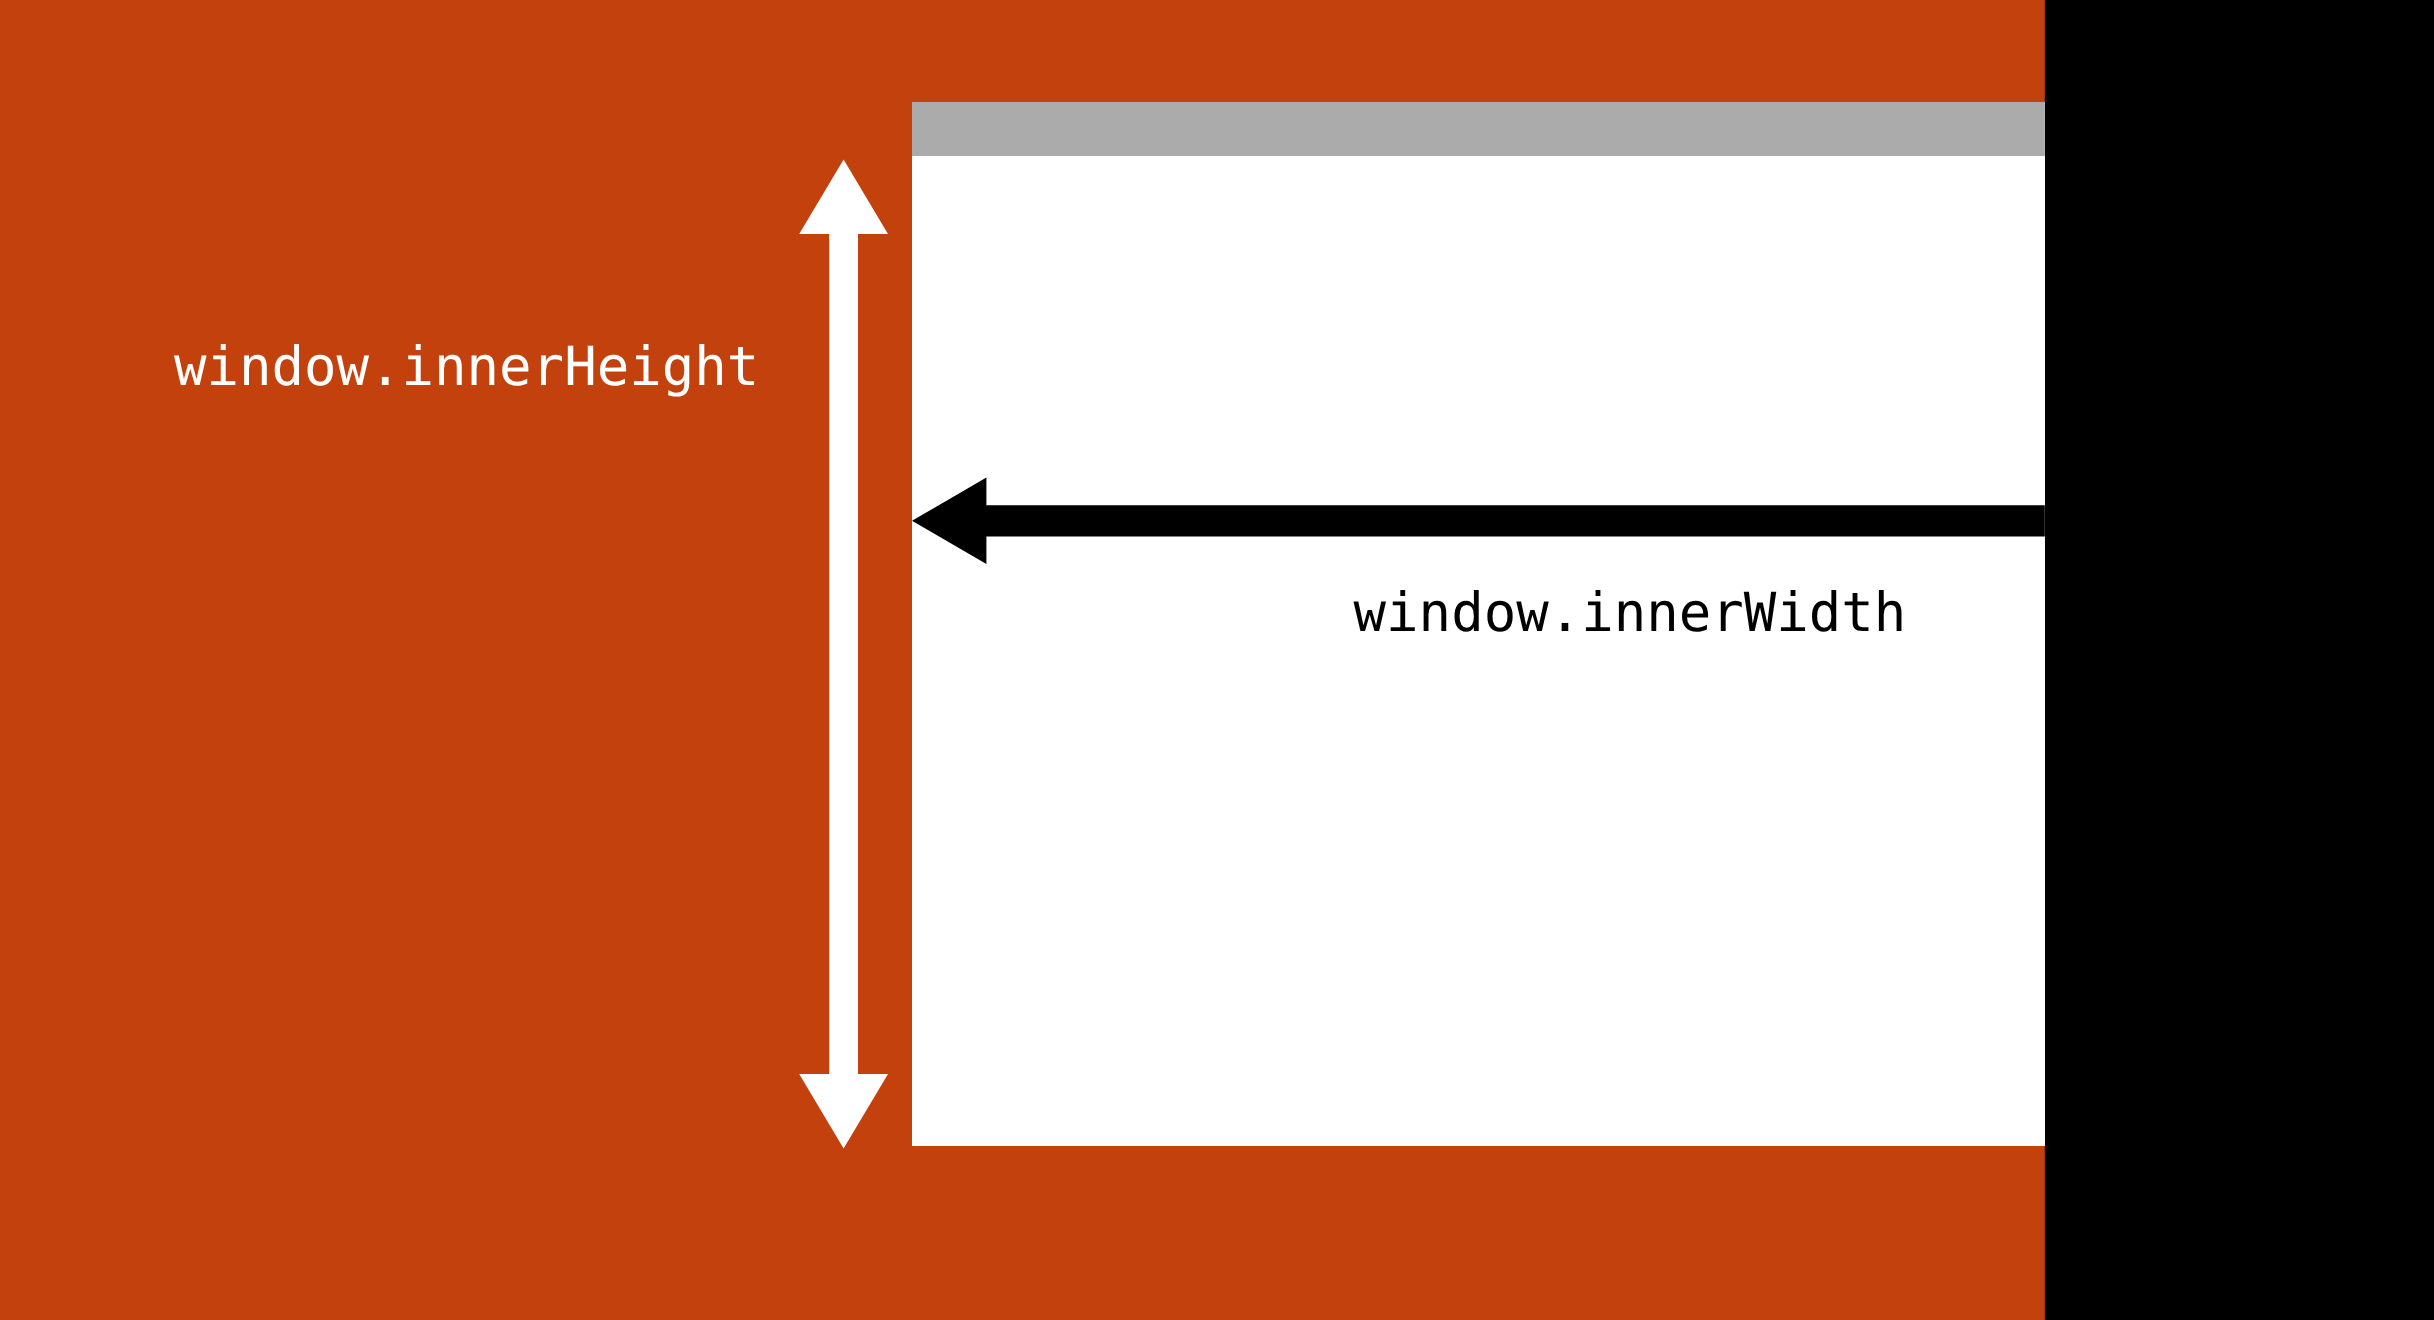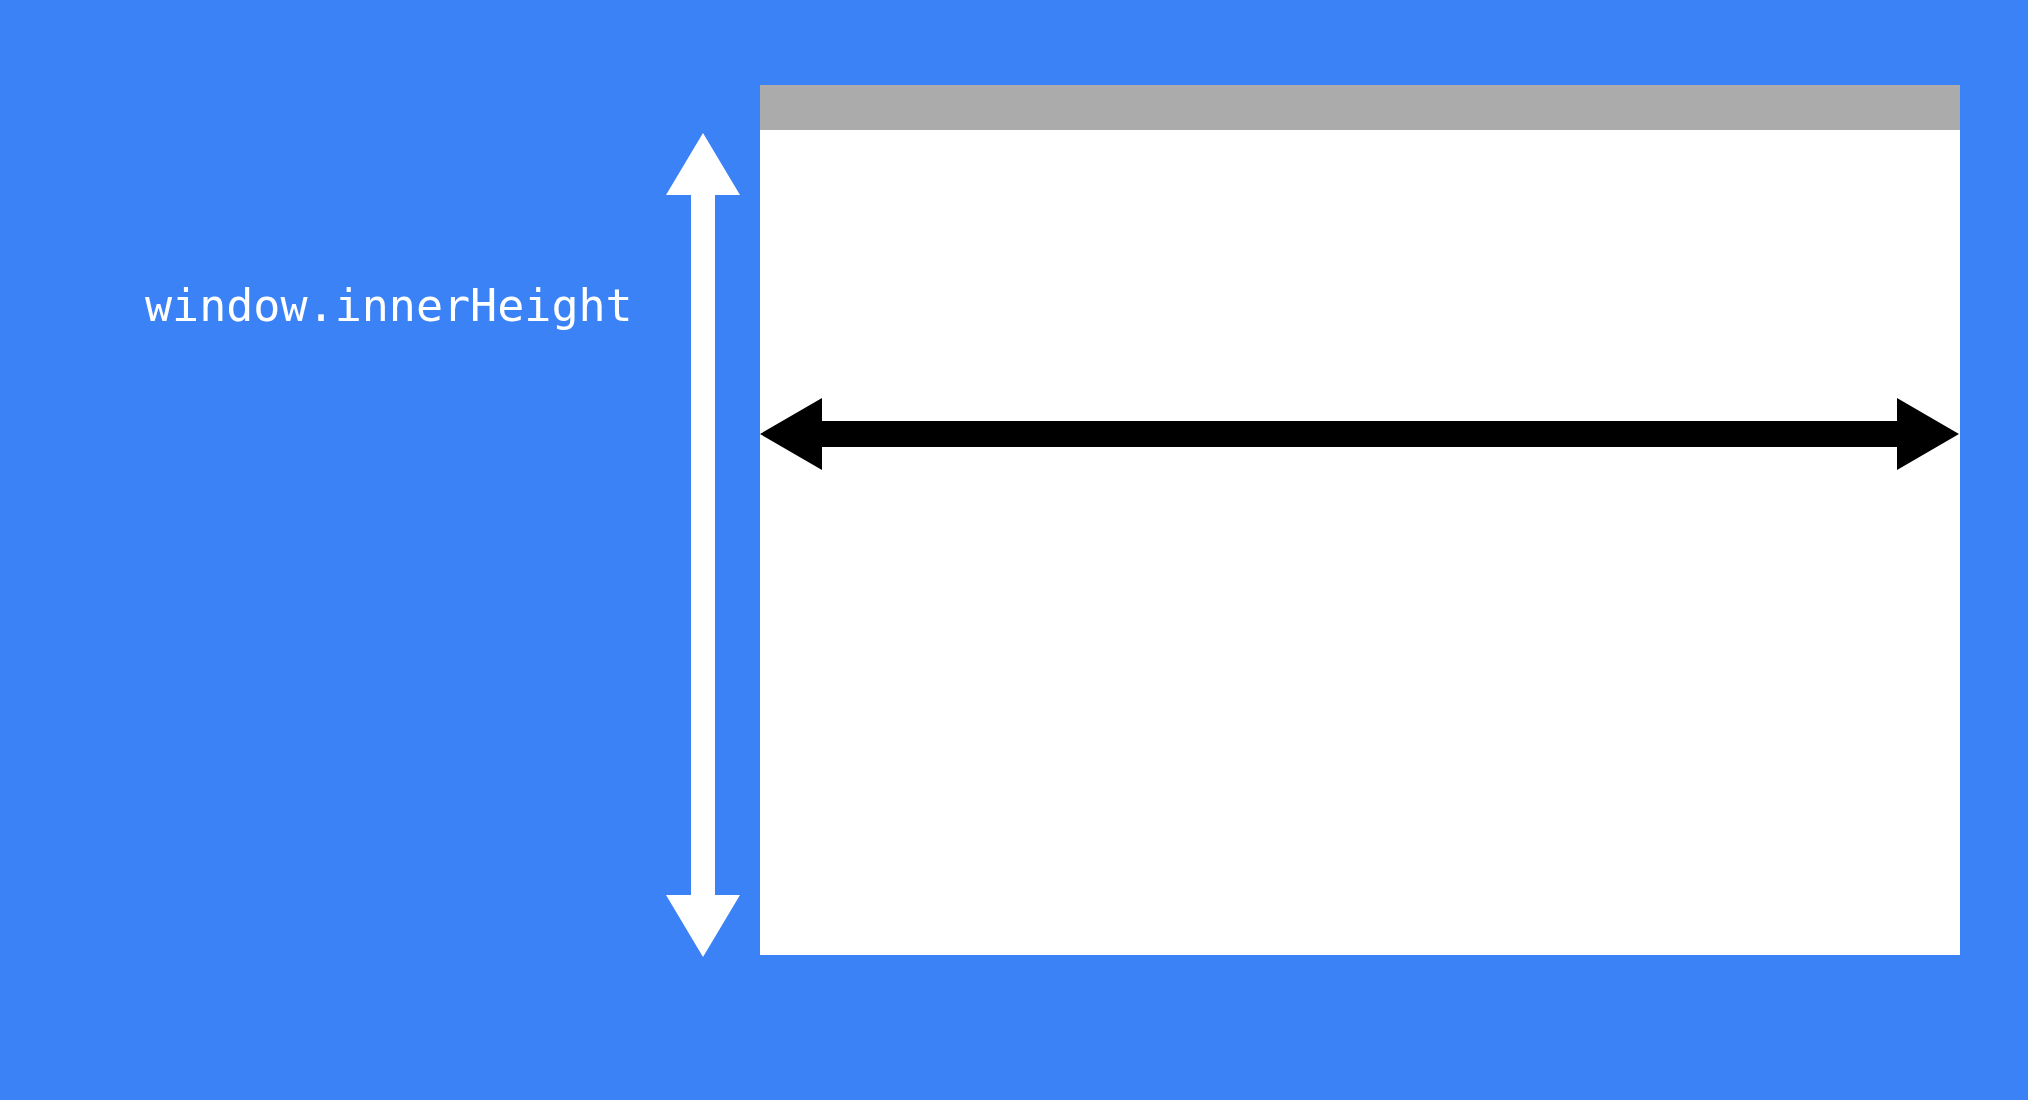--- a/index.html
+++ b/index.html
@@ -2,23 +2,23 @@
 <html><head>
 <meta charset="utf-8">
 <style>
   html, body {
     margin: 0;
     padding: 0;
     background: #000000;
   }
   #canvas {
     position: relative;
-    width: 2028px;
+    width: 1704px;
     height: 1100px;
-    background: #3b82f6;
+    background: #c2410c;
     overflow: hidden;
     font-family: "DejaVu Sans Mono", "Liberation Mono", monospace;
   }
 
   
   #browser-window {
     position: absolute;
     left: 760px;
     top: 85px;
     width: 1200px;
@@ -89,14 +89,15 @@
   <svg id="height-arrow" class="arrow-svg" width="74" height="824" viewBox="0 0 74 824">
     <polygon points="37,0 74,62 49,62 49,762 74,762 37,824 0,762 25,762 25,62 0,62" fill="#ffffff"></polygon>
   </svg>
 
   <svg id="width-arrow" class="arrow-svg" width="1199" height="72" viewBox="0 0 1199 72">
     <polygon points="0,36 62,0 62,23 1137,23 1137,0 1199,36 1137,72 1137,49 62,49 62,72" fill="#000000"></polygon>
   </svg>
 
   <div id="label-inner-height" class="dim-label">window.innerHeight</div>
 
+  <div id="label-inner-width" class="dim-label">window.innerWidth</div>
 
 </div>
 
 </body></html>

